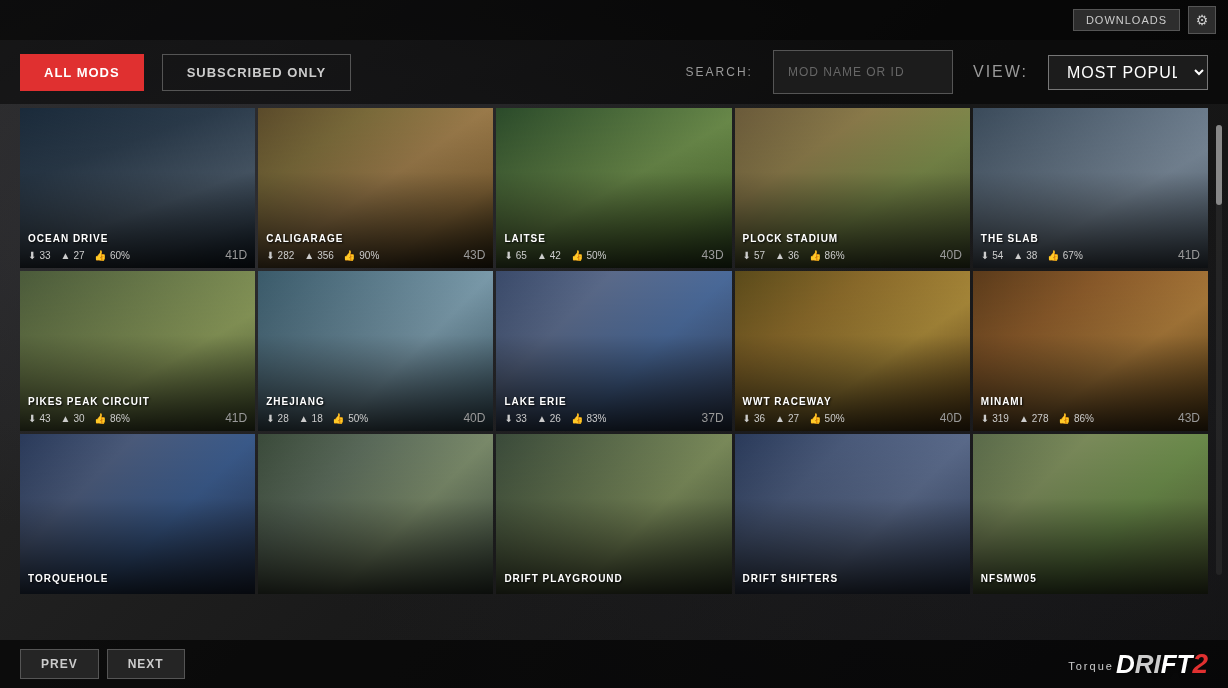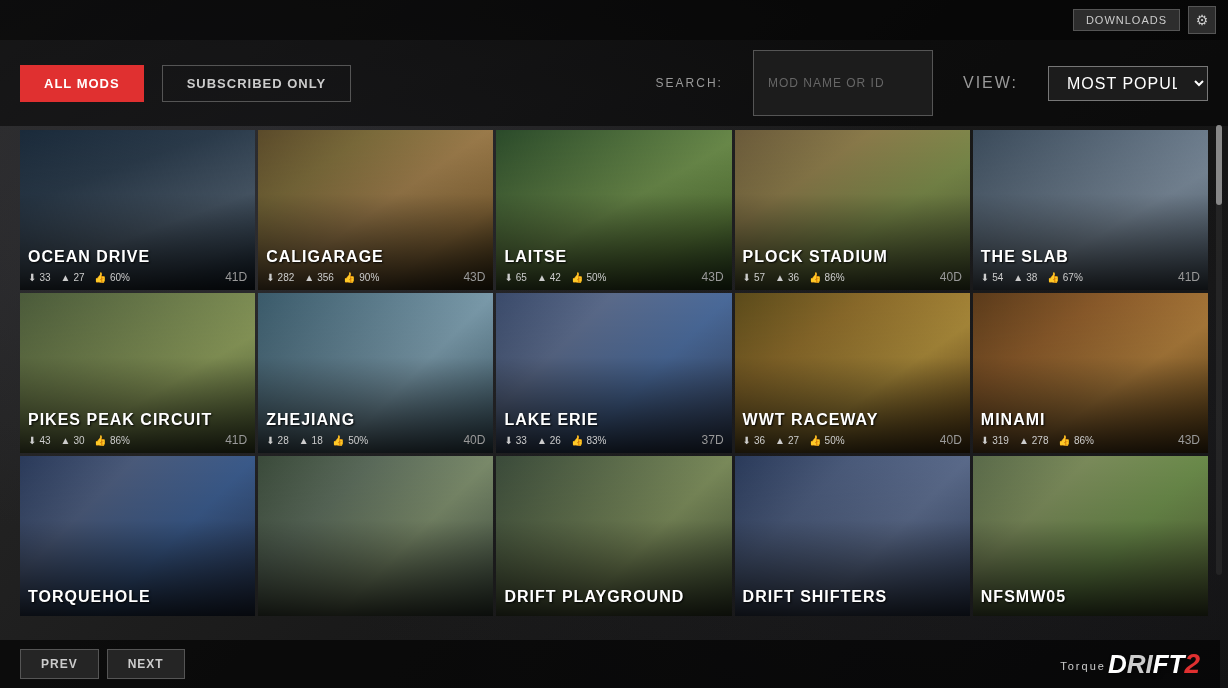--- a/index.html
+++ b/index.html
@@ -95,33 +95,33 @@
       padding: 10px 24px;
       font-size: 13px;
       font-weight: bold;
       letter-spacing: 1px;
       cursor: pointer;
       text-transform: uppercase;
     }
     .filter-right {
       display: flex;
       align-items: center;
-      gap: 30px;
+      gap: 20px;
     }
     .search-label {
       color: #999;
       font-size: 12px;
       letter-spacing: 2px;
       text-transform: uppercase;
     }
     .search-input {
       background: rgba(30,30,30,0.9);
       border: 1px solid #555;
       color: #ccc;
-      padding: 25px 14px;
+      padding: 14px 14px;
       font-size: 12px;
       width: 180px;
       letter-spacing: 1px;
     }
     .search-input::placeholder { color: #666; letter-spacing: 1px; }
     .view-label {
       color: #999;
       font-size: 16px;
       letter-spacing: 2px;
       text-transform: uppercase;
@@ -168,21 +168,21 @@
     }
     .mod-card-content {
       position: absolute;
       bottom: 0;
       left: 0;
       right: 0;
       padding: 6px 8px;
     }
     .mod-card-title {
       color: #fff;
-      font-size: 16px;
+      font-size: 10px;
       font-weight: bold;
       letter-spacing: 1px;
       text-transform: uppercase;
       margin-bottom: 4px;
       text-shadow: 1px 1px 2px rgba(0,0,0,0.9);
     }
     .mod-card-stats {
       display: flex;
       gap: 10px;
       align-items: center;
@@ -238,21 +238,21 @@
     
     .bottom-bar {
       display: flex;
       align-items: center;
       padding: 8px 20px;
       background: rgba(0,0,0,0.6);
       gap: 8px;
       position: absolute;
       bottom: 0;
       left: 0;
-      right: 8px;
+      right: 0;
     }
     .nav-btn {
       background: rgba(40,40,40,0.9);
       border: 1px solid #555;
       color: #ccc;
       padding: 7px 20px;
       font-size: 12px;
       font-weight: bold;
       letter-spacing: 1px;
       cursor: pointer;

